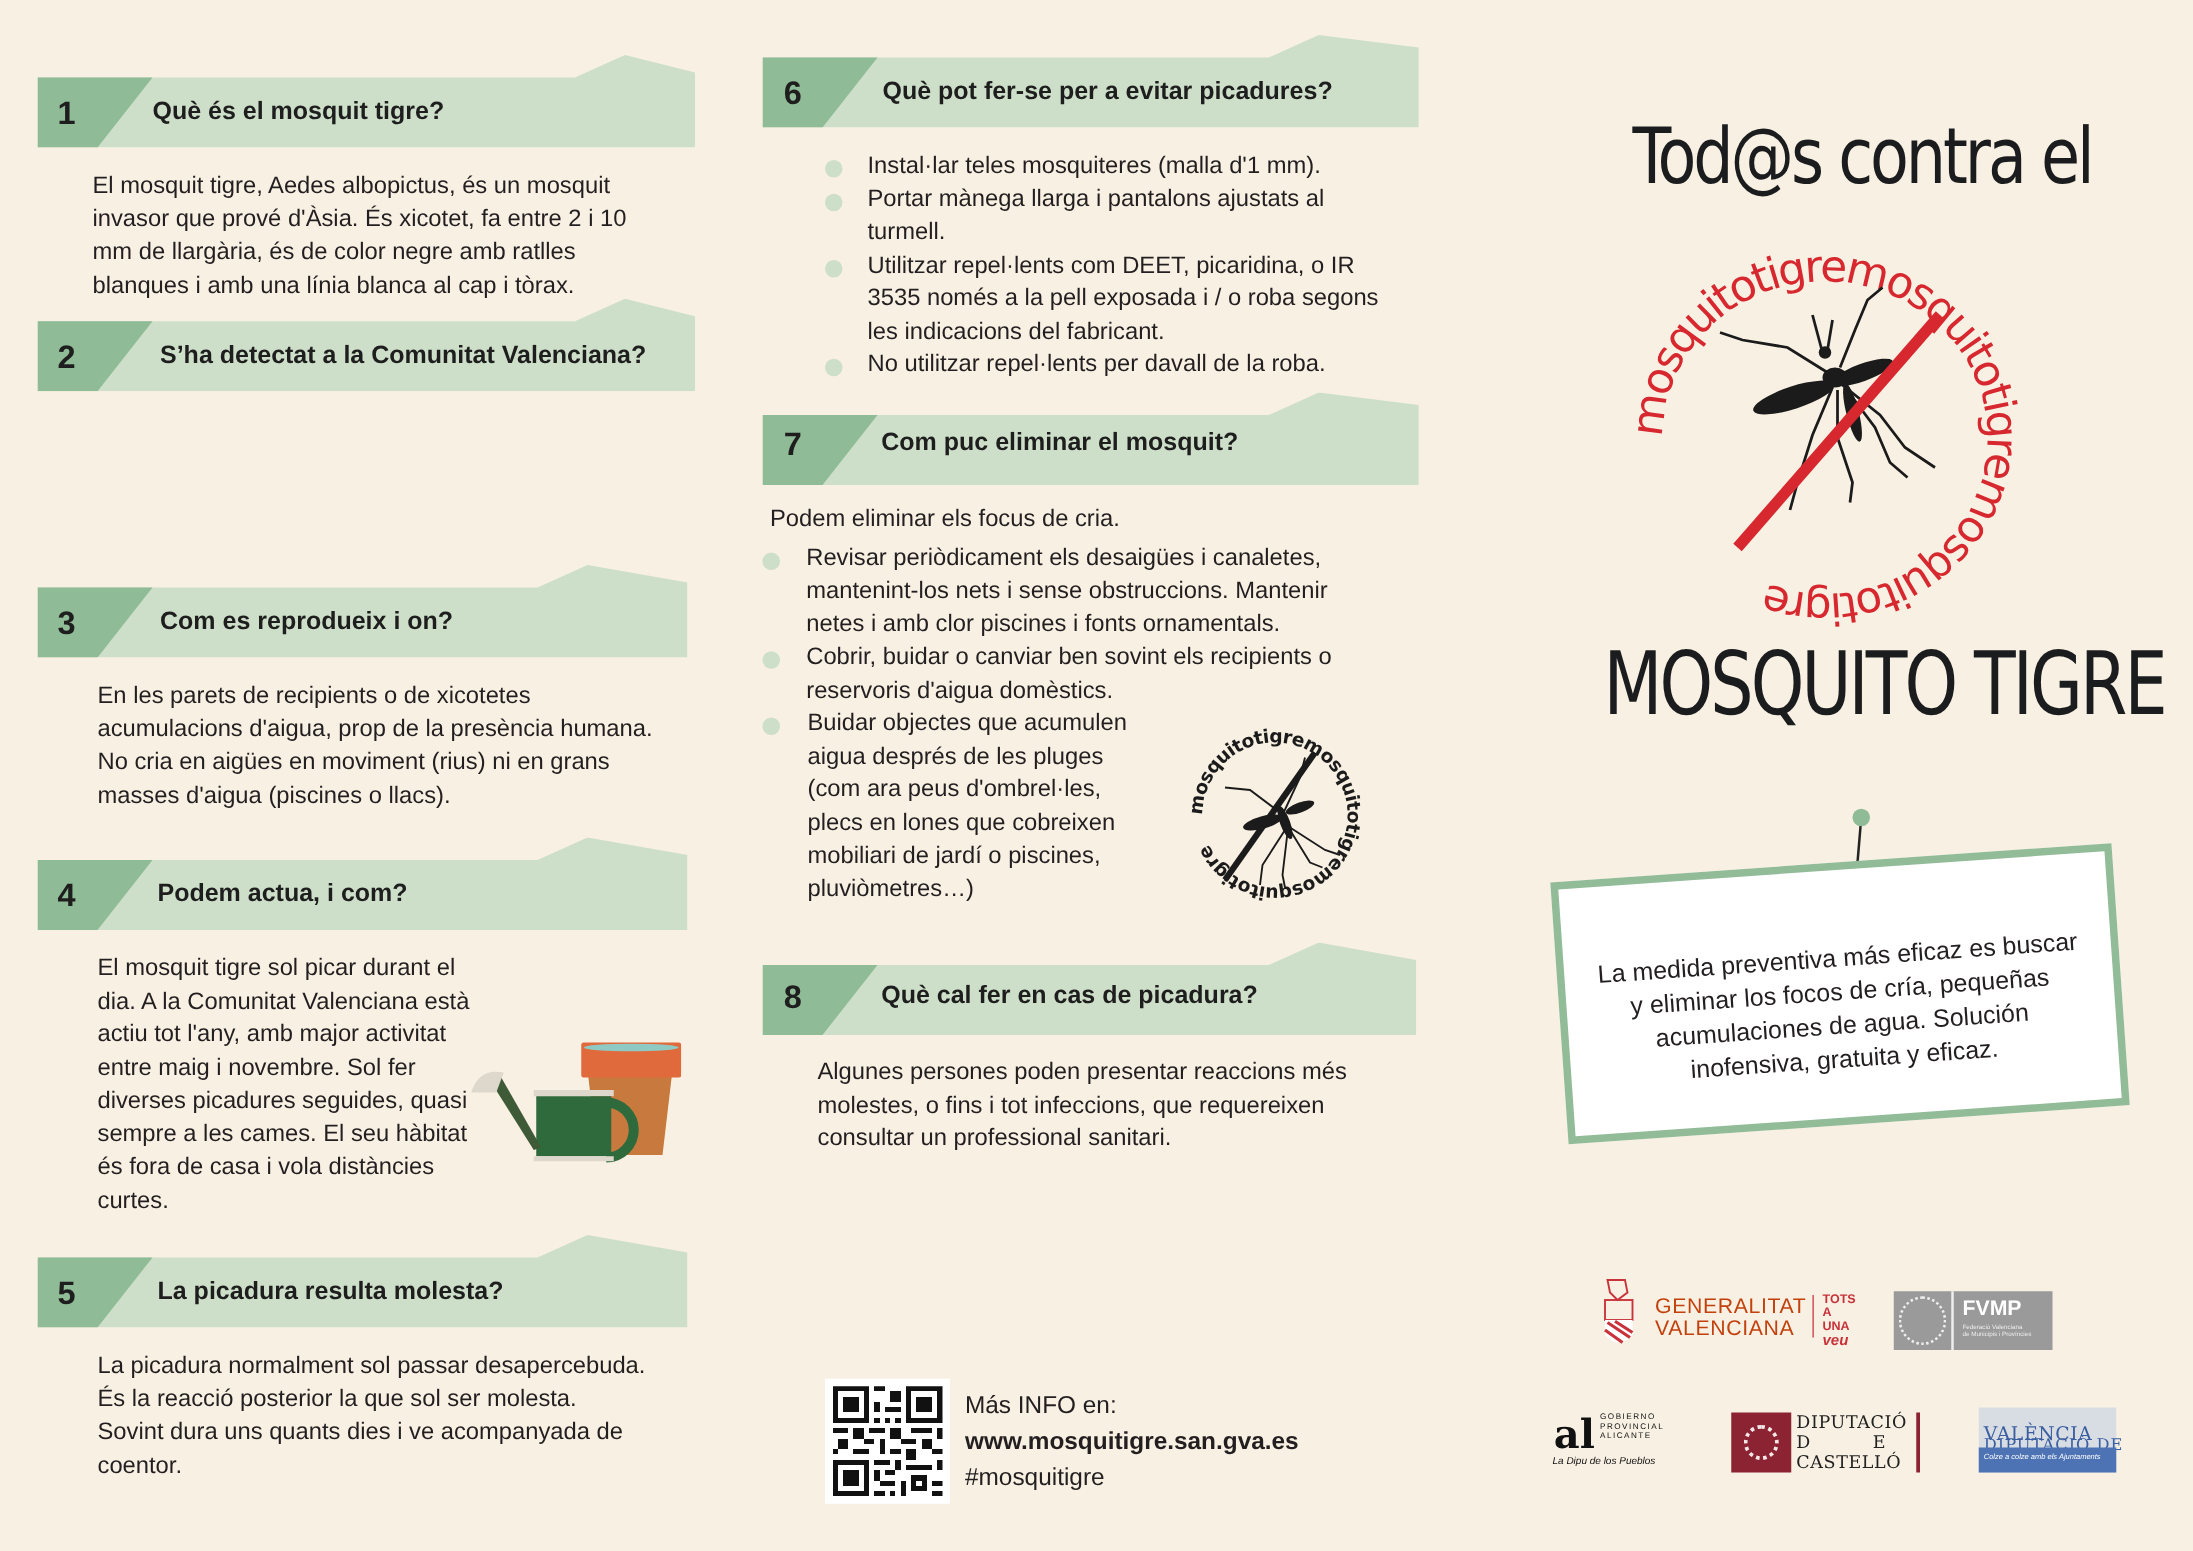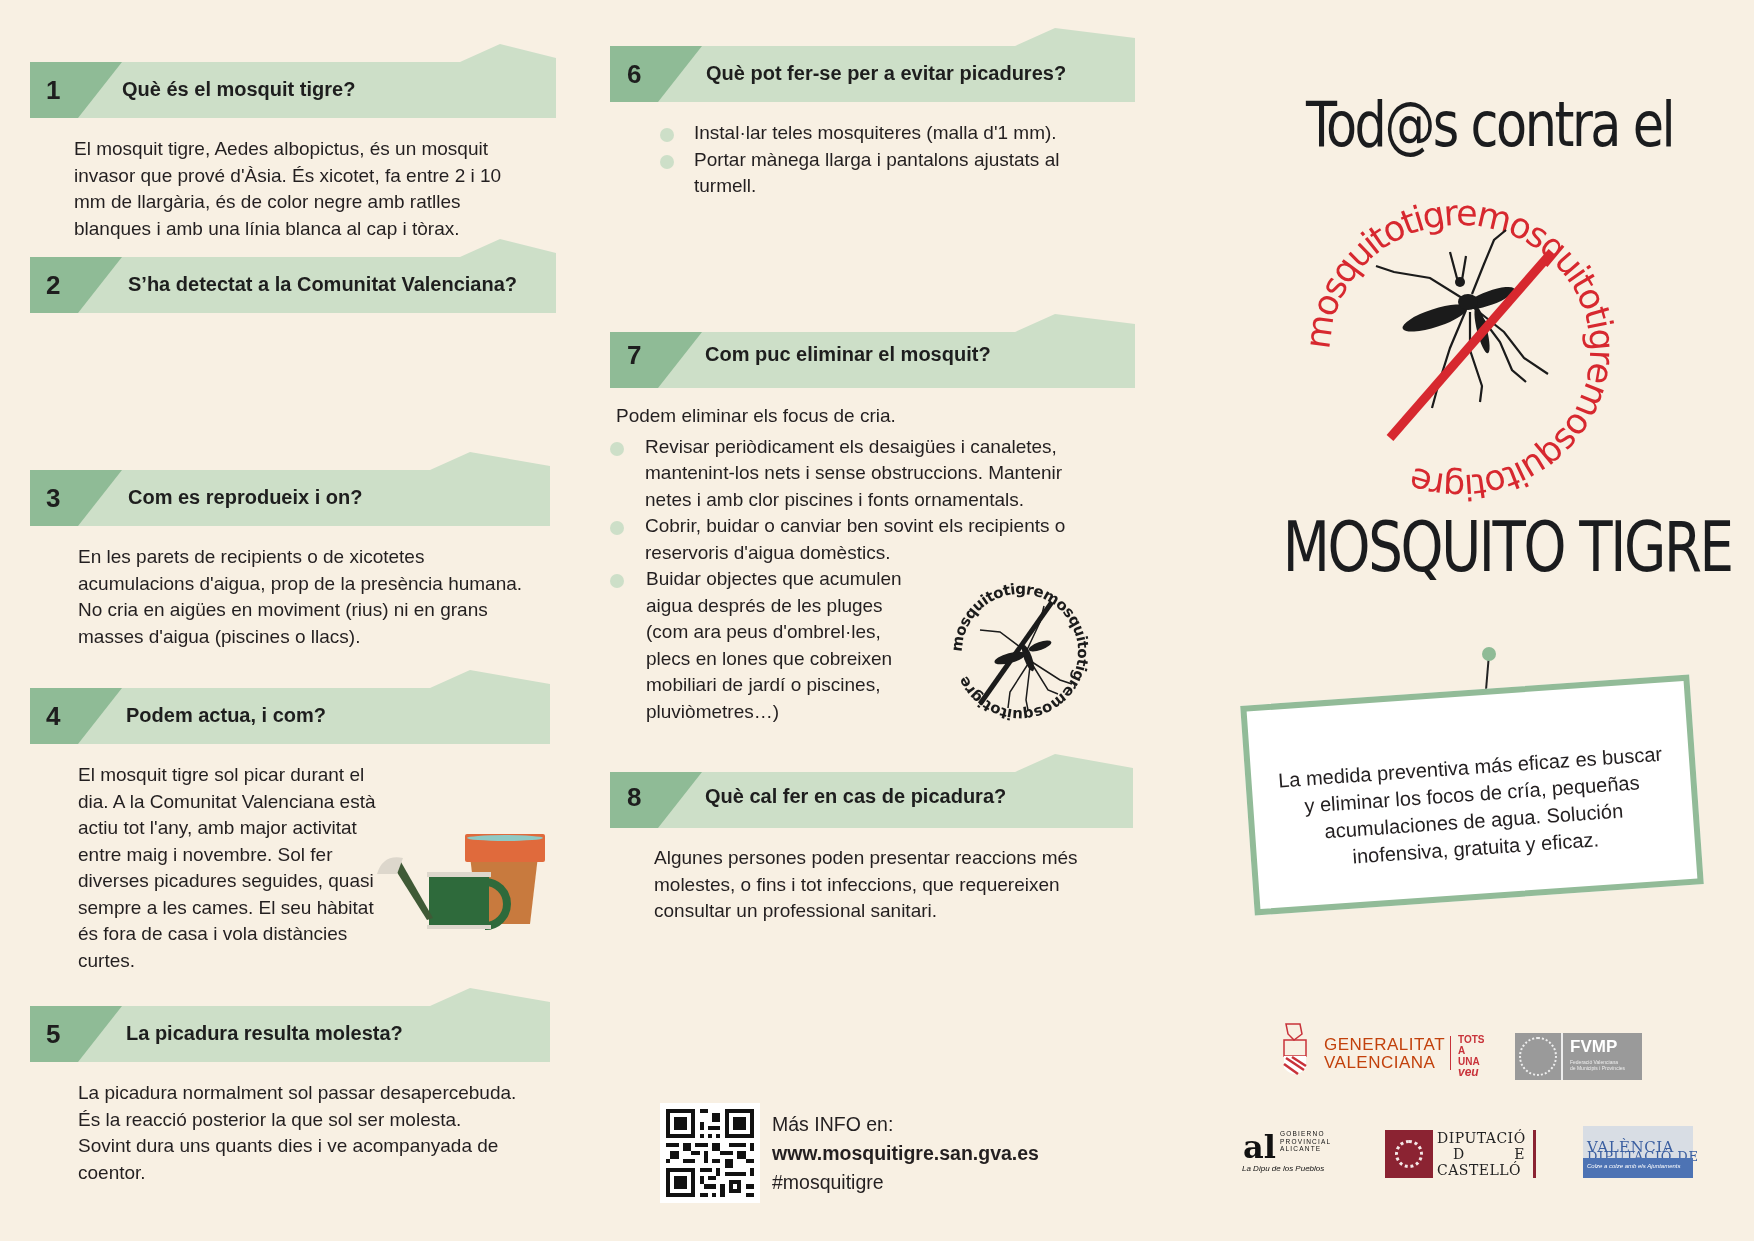--- a/index.html
+++ b/index.html
@@ -109,20 +109,22 @@
     <svg class="band" viewBox="0 0 525 74" preserveAspectRatio="none">
       <polygon points="0,18 405,18 445,0 525,10 525,74 0,74" fill="#cddfc8"></polygon>
       <polygon points="0,18 92,18 48,74 0,74" fill="#8fbb96"></polygon>
     </svg>
     <span class="num" style="left:17px;">6</span>
     <span class="title" style="left:96px;">Què pot fer-se per a evitar picadures?</span>
   </div>
   <ul class="bul" style="margin:18px 0 0 50px; width:460px;">
     <li>Instal·lar teles mosquiteres (malla d'1 mm).</li>
     <li>Portar mànega llarga i pantalons ajustats al turmell.</li>
+    <li>Utilitzar repel·lents com DEET, picaridina, o IR 3535 només a la pell exposada i / o roba segons les indicacions del fabricant.</li>
+    <li>No utilitzar repel·lents per davall de la roba.</li>
   </ul>
 </div>
 
 <div class="section" style="left:610px; top:332px; width:525px;">
   <div class="hdr">
     <svg class="band" viewBox="0 0 525 74" preserveAspectRatio="none">
       <polygon points="0,18 405,18 445,0 525,10 525,74 0,74" fill="#cddfc8"></polygon>
       <polygon points="0,18 92,18 48,74 0,74" fill="#8fbb96"></polygon>
     </svg>
     <span class="num" style="left:17px; top:8px;">7</span>
@@ -311,21 +313,21 @@
   </div>
   <div style="position:absolute; left:2px; top:38px; font-size:8px; font-style:italic; color:#111; white-space:nowrap;">La Dipu de los Pueblos</div>
 </div>
 
 <div class="logo" style="left:1385px; top:1130px; width:152px; height:50px;">
   <div style="position:absolute; left:0; top:0; width:48px; height:48px; background:#8b2332;">
     <div style="position:absolute; left:10px; top:10px; width:28px; height:28px; border:3px dotted #f4e8e8; border-radius:50%;"></div>
   </div>
   <div style="position:absolute; left:52px; top:0; font-family:'DejaVu Serif', serif; font-size:14px; line-height:16px; color:#222; letter-spacing:0.5px;">
     <div>DIPUTACIÓ</div>
-    <div style="white-space:pre;margin-left:16px;">D          E</div>
+    <div style="white-space:pre;">D          E</div>
     <div>CASTELLÓ</div>
   </div>
   <div style="position:absolute; left:148px; top:0; width:3px; height:48px; background:#8b2332;"></div>
 </div>
 
 <div class="logo" style="left:1583px; top:1126px; width:110px; height:52px; background:#d8dde4;">
   <div style="position:absolute; left:4px; top:3px; font-family:'DejaVu Serif', serif; font-size:13px; color:#3a5ea0; letter-spacing:0.8px; white-space:nowrap;margin-top:20px;">DIPUTACIÓ DE</div>
   <div style="position:absolute; left:4px; top:12px; font-family:'DejaVu Serif', serif; font-size:15px; color:#3a5ea0; letter-spacing:0.5px;">VALÈNCIA</div>
   <div style="position:absolute; left:0; top:32px; width:110px; height:20px; background:#4d73b4;"></div>
   <div style="position:absolute; left:4px; top:37px; font-size:6px; font-style:italic; color:#fff; white-space:nowrap;">Colze a colze amb els Ajuntaments</div>

